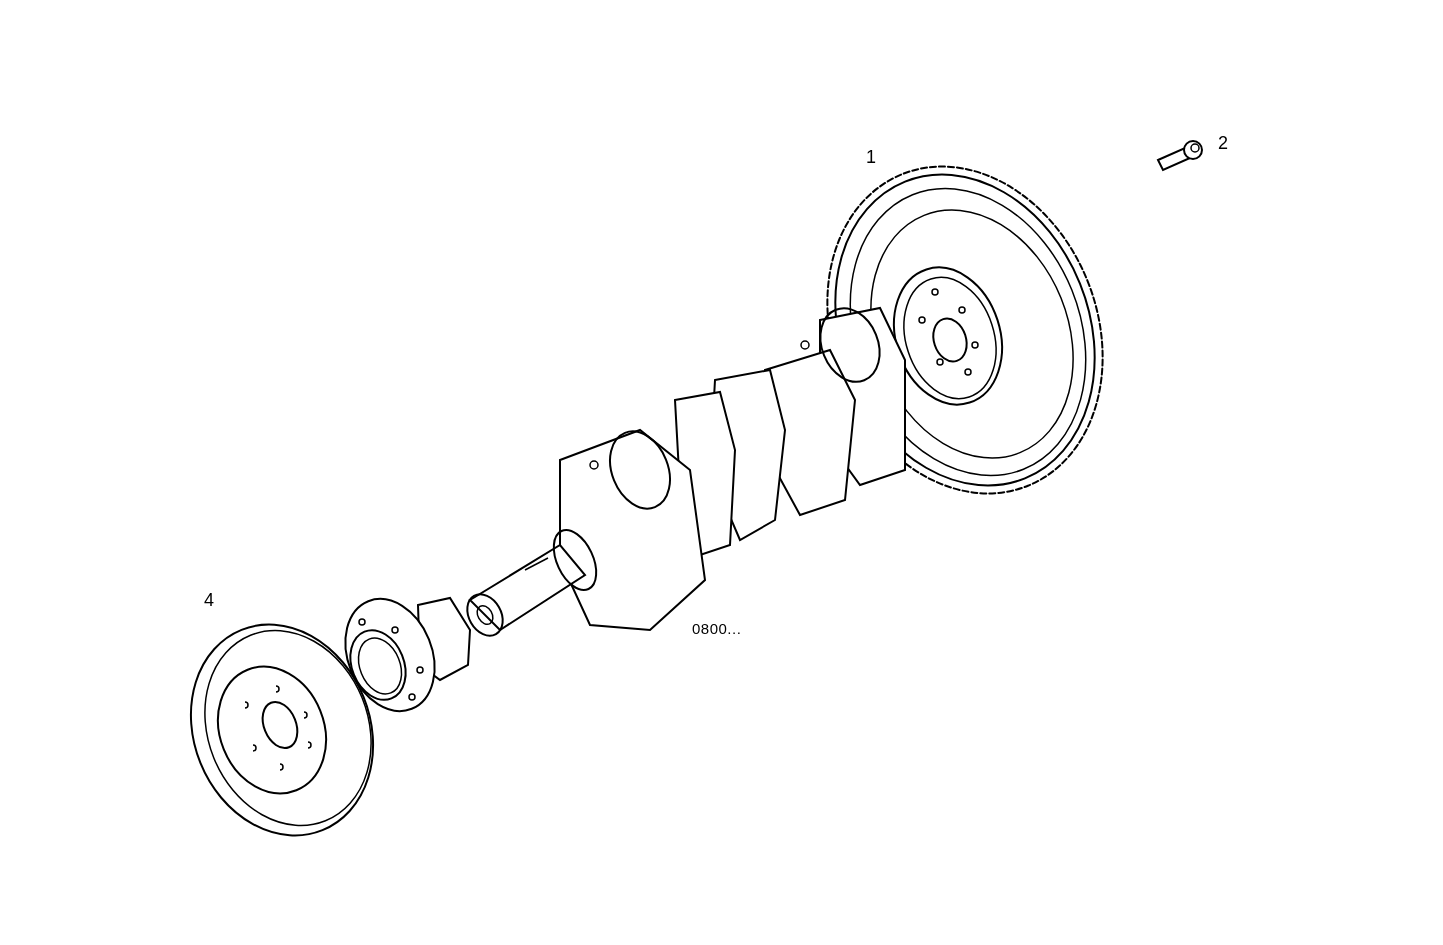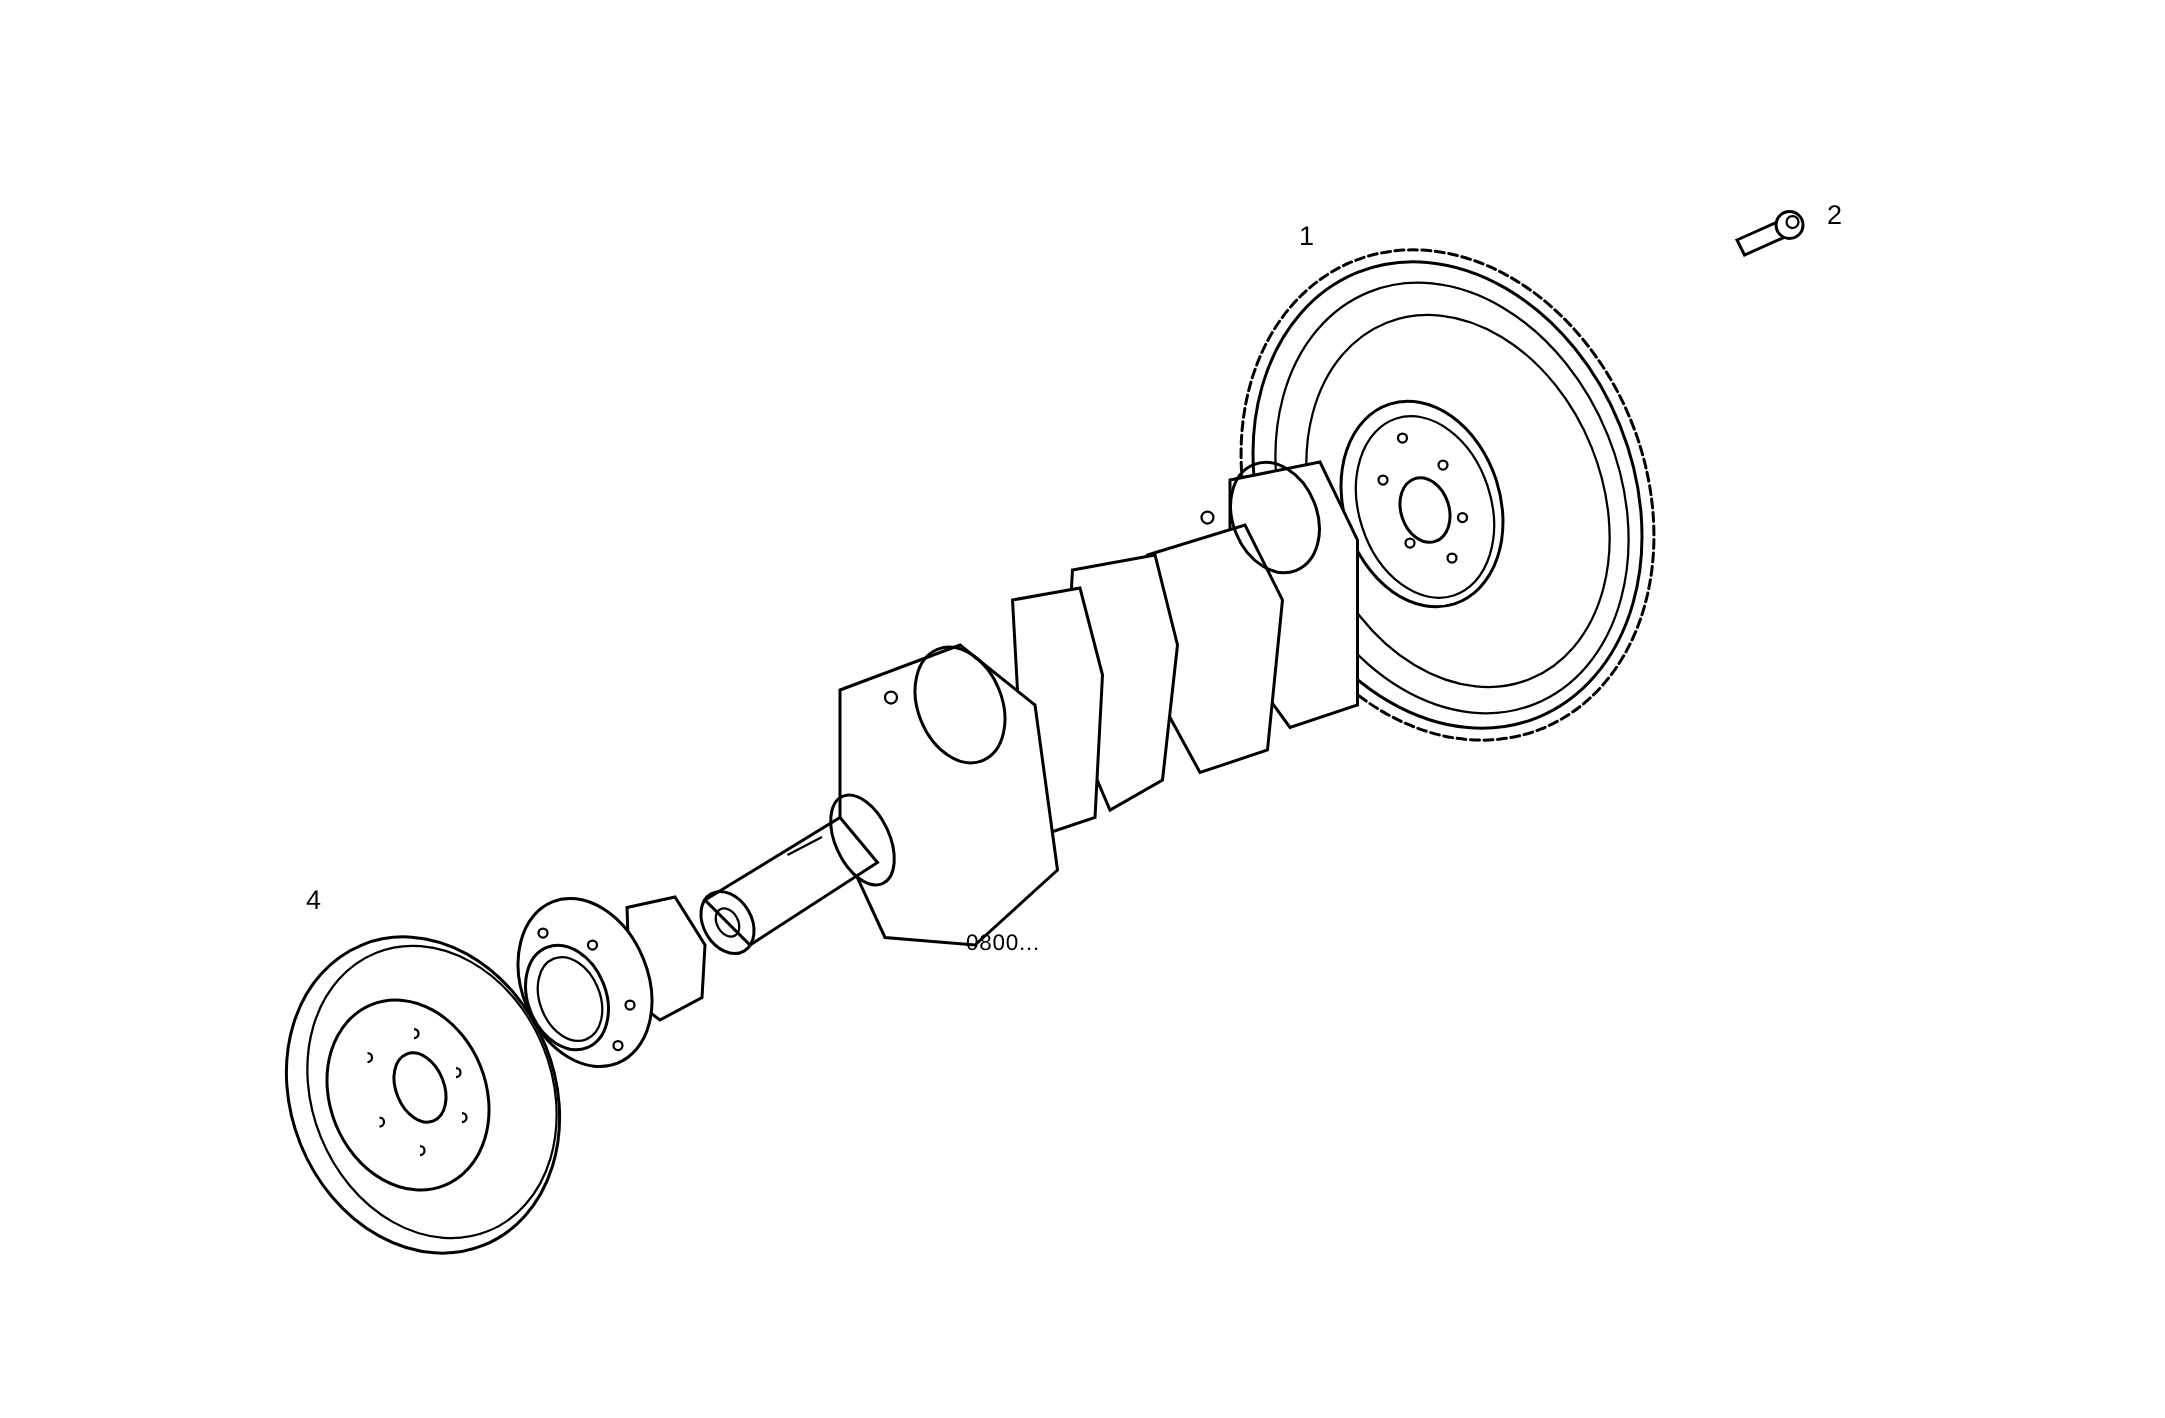--- a/index.html
+++ b/index.html
@@ -90,14 +90,14 @@
     <g>
       <path class="fillw" d="M1158 160 L1185 148 L1190 158 L1163 170 Z"></path>
       <circle class="fillw" cx="1193" cy="150" r="9"></circle>
       <circle class="thin" cx="1195" cy="148" r="4"></circle>
     </g>
   </svg>
 
   <span class="callout" style="left:866px;top:148px;">1</span>
   <span class="callout" style="left:1218px;top:134px;">2</span>
   <span class="callout" style="left:204px;top:591px;">4</span>
-  <span class="ref" style="left:644px;top:620px;">0800...</span>
+  <span class="ref" style="left:692px;top:620px;">0800...</span>
 </div>
 
 </body></html>

